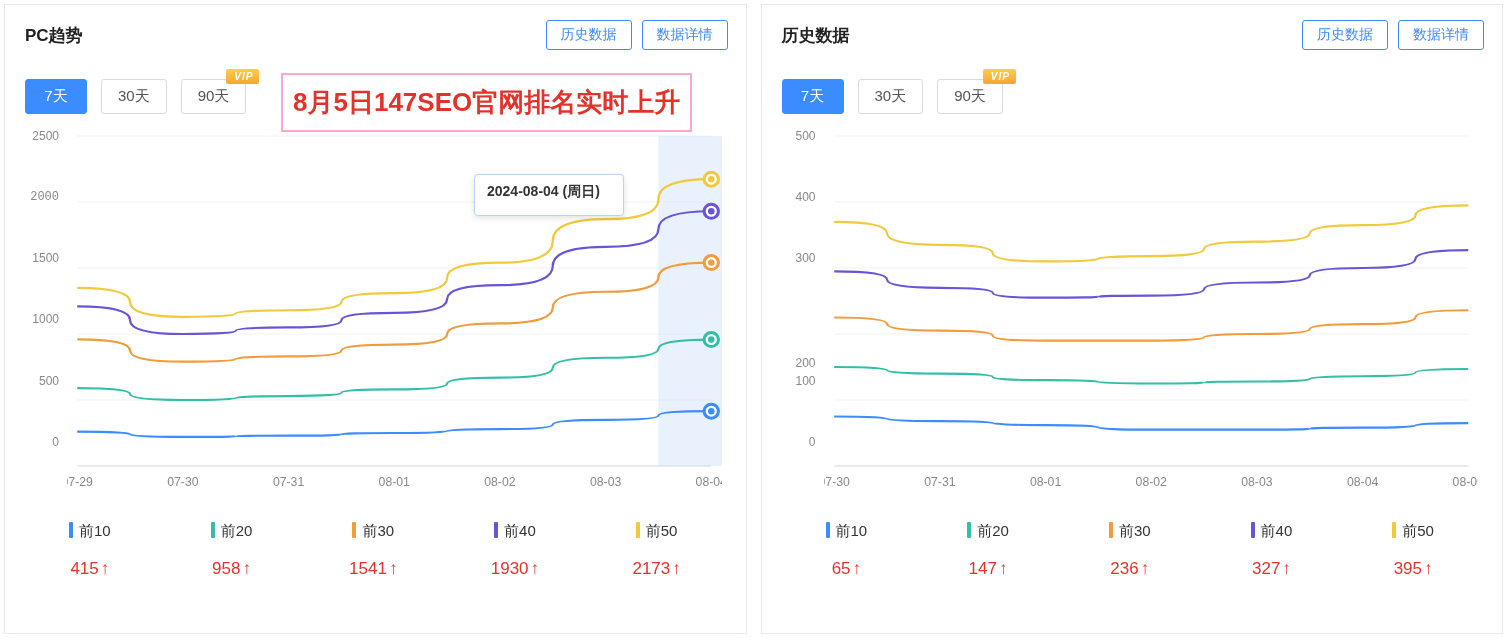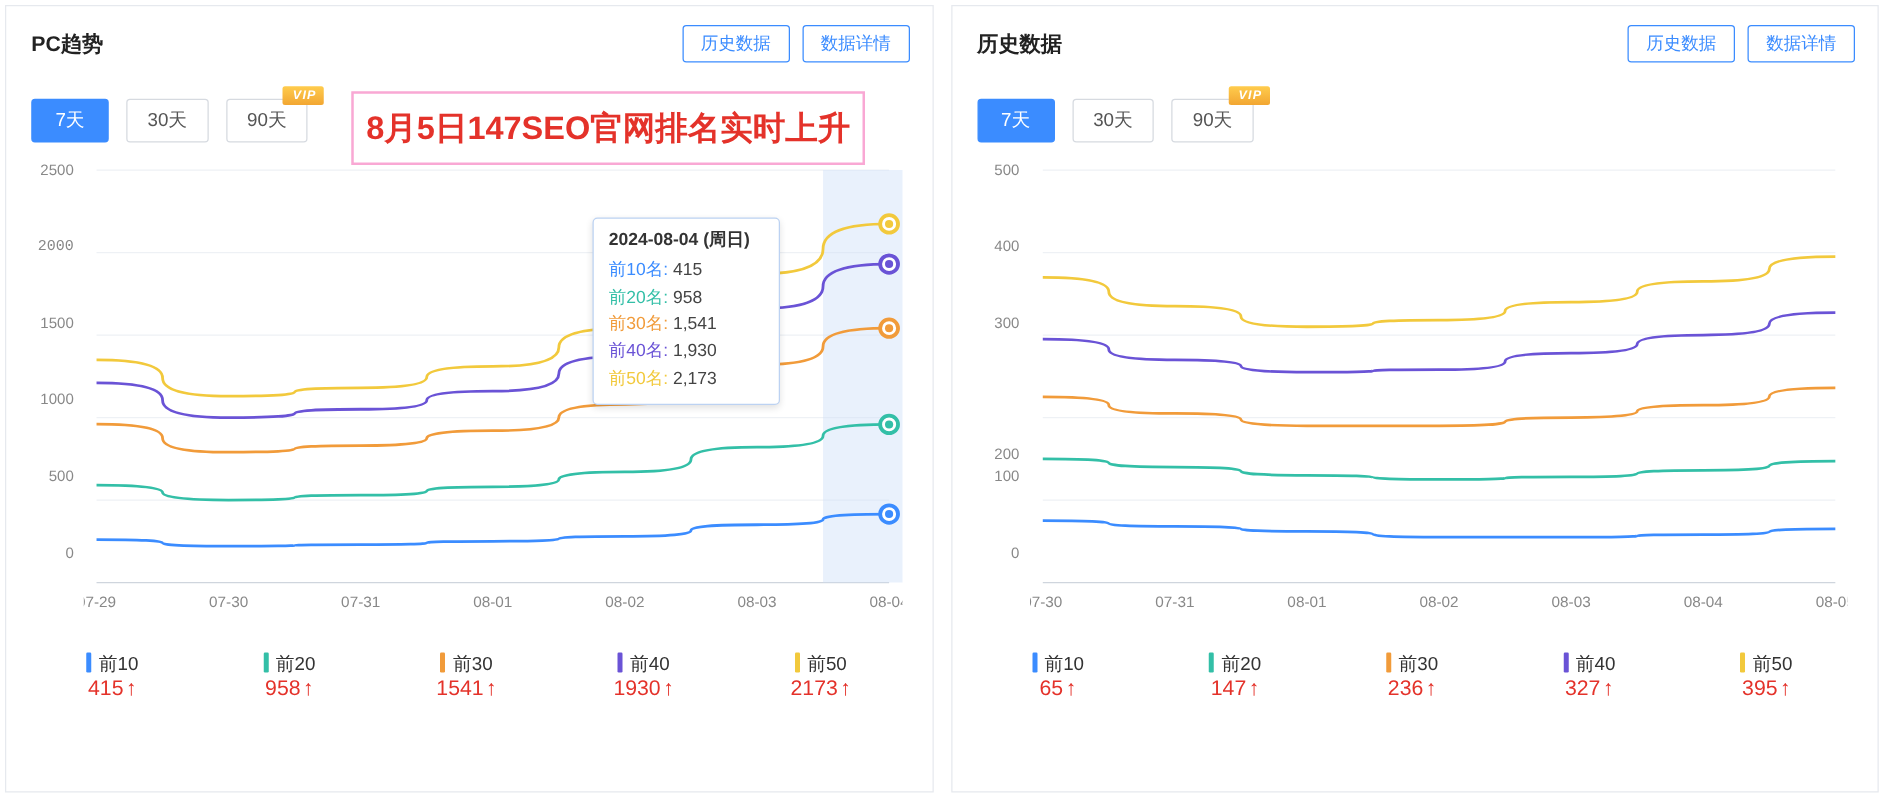--- a/index.html
+++ b/index.html
@@ -120,21 +120,21 @@
     display: flex; justify-content: space-around;
     margin-top: 30px;
   }
   .legend-item { text-align: center; min-width: 80px; }
   .legend-lbl { font-size: 15px; color: #333; }
   .legend-lbl .bar {
     display: inline-block; width: 4px; height: 16px; vertical-align: -2px;
     margin-right: 6px; border-radius: 1px;
   }
   .legend-val {
-    margin-top: 0;
+    margin-top: 18px;
     font-size: 17px; color: #e4322a;
   }
   .legend-val .arrow-up {
     display: inline-block; margin-left: 2px; font-size: 17px; color:#e4322a;
   }
 </style>
 </head>
 <body>
 
 <div class="wrap">
@@ -199,27 +199,20 @@
           <text class="xlab" x="10" y="354">07-29</text>
           <text class="xlab" x="113.33333333333333" y="354">07-30</text>
           <text class="xlab" x="216.66666666666666" y="354">07-31</text>
           <text class="xlab" x="320" y="354">08-01</text>
           <text class="xlab" x="423.3333333333333" y="354">08-02</text>
           <text class="xlab" x="526.6666666666666" y="354">08-03</text>
           <text class="xlab" x="630" y="354">08-04</text>
         </svg>
       <div class="tooltip" id="pc-tooltip" style="left:455px; top:42px;">
         <div class="tt-title">2024-08-04 (周日)</div>
-        <div id="pc-tooltip-rows">
-            <div class="tt-row"><span style="color:#3b8cff">前10名: </span><span class="v">415</span></div>
-            <div class="tt-row"><span style="color:#33bfa7">前20名: </span><span class="v">958</span></div>
-            <div class="tt-row"><span style="color:#f19b3a">前30名: </span><span class="v">1,541</span></div>
-            <div class="tt-row"><span style="color:#6a53d6">前40名: </span><span class="v">1,930</span></div>
-            <div class="tt-row"><span style="color:#f2c93c">前50名: </span><span class="v">2,173</span></div>
-          </div>
       </div>
     </div>
 
     <div class="legend" id="pc-legend">
         <div class="legend-item">
           <div class="legend-lbl"><span class="bar" style="background:#3b8cff"></span>前10</div>
           <div class="legend-val">415<span class="arrow-up">↑</span></div>
         </div>
         <div class="legend-item">
           <div class="legend-lbl"><span class="bar" style="background:#33bfa7"></span>前20</div>

